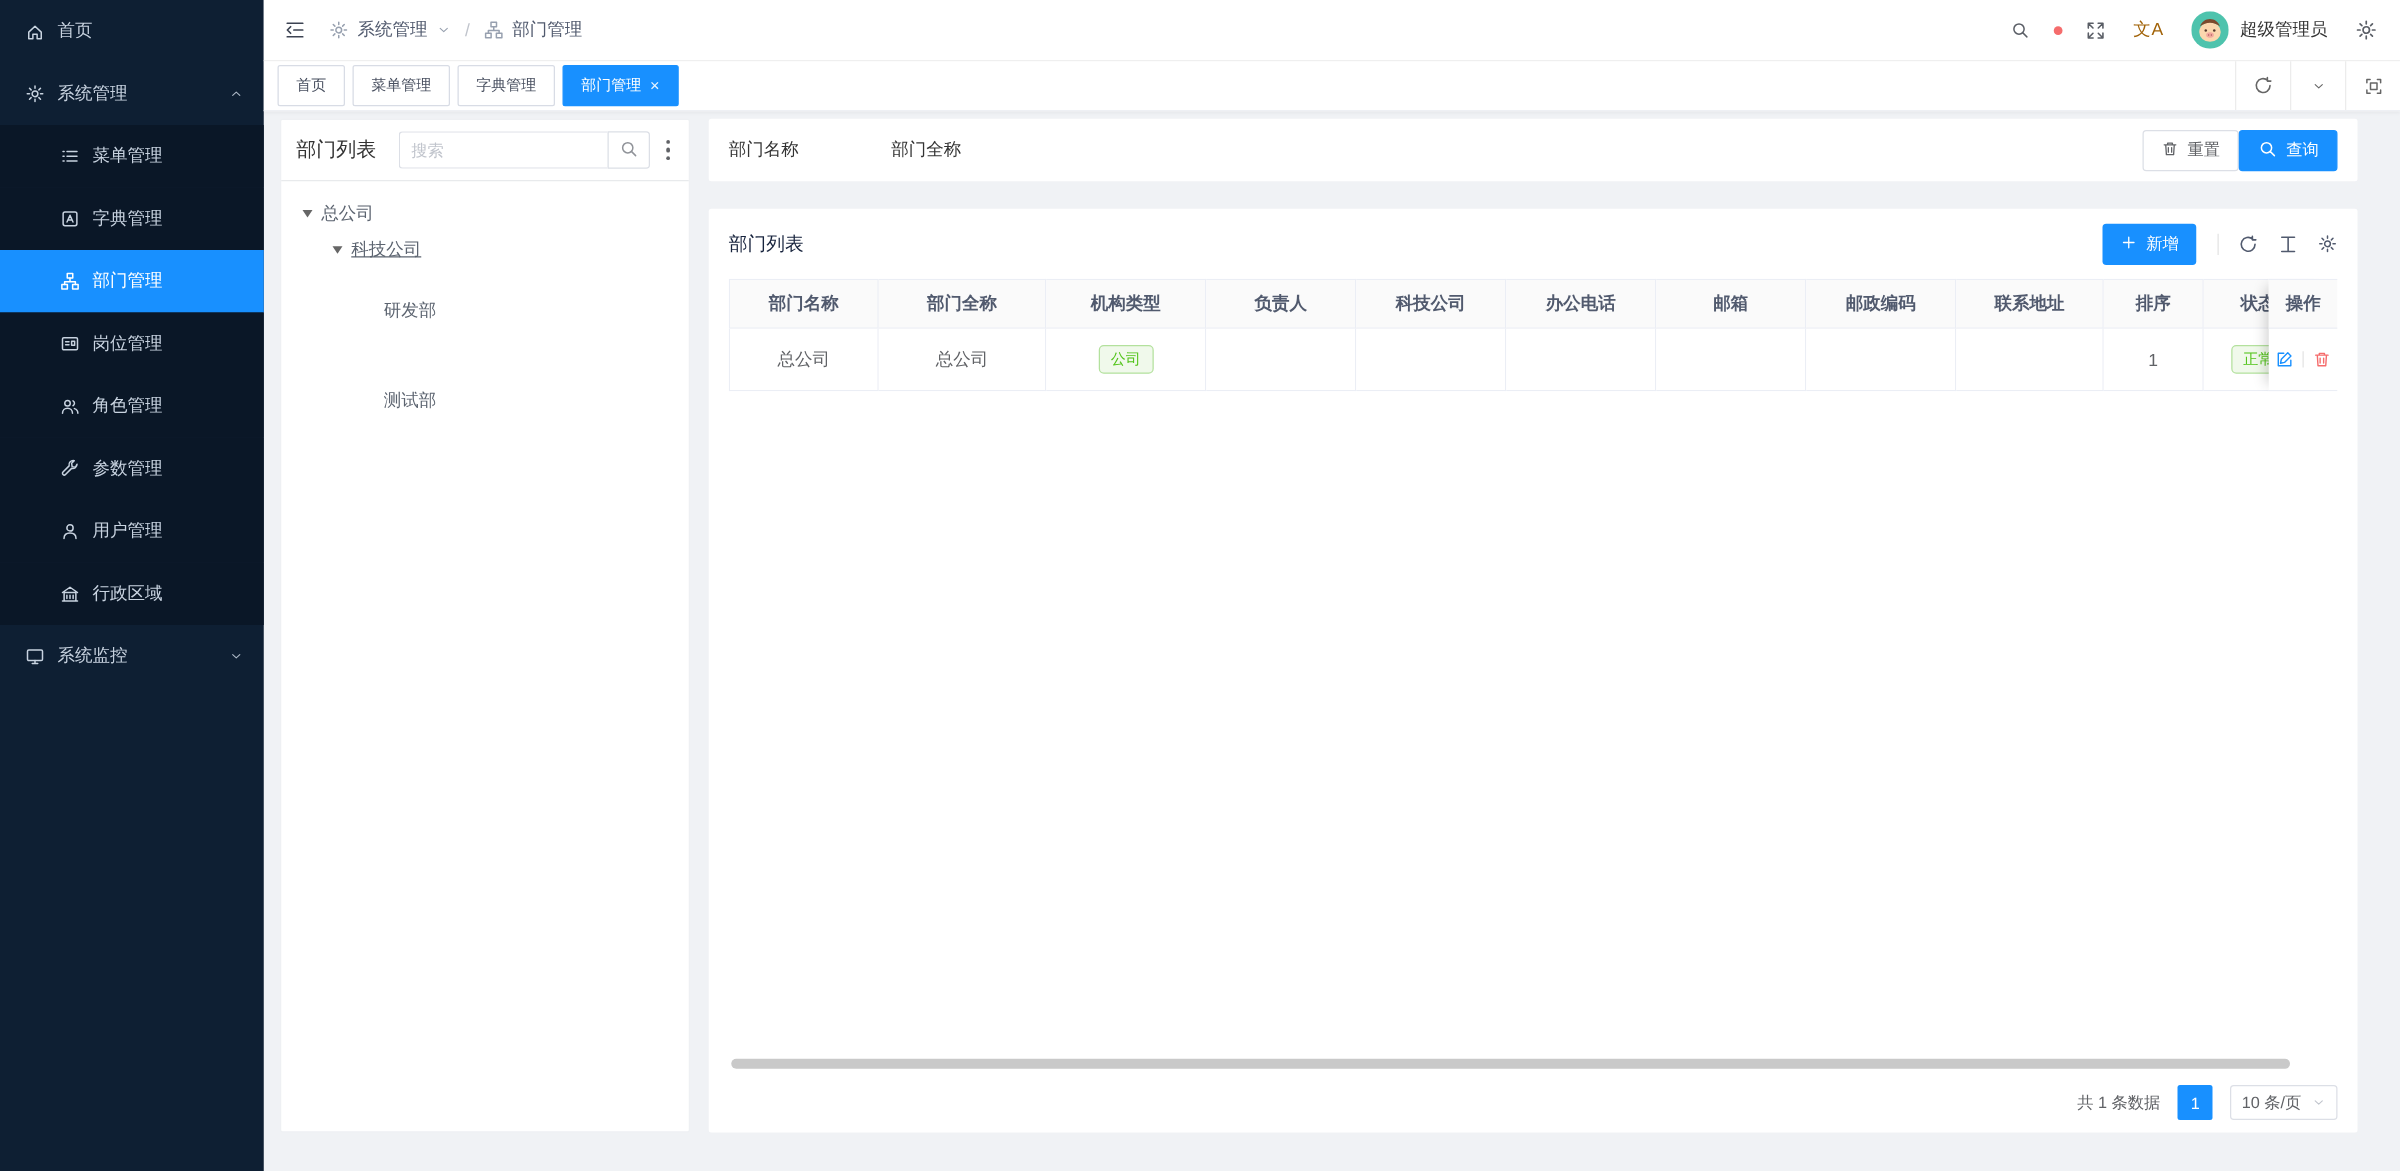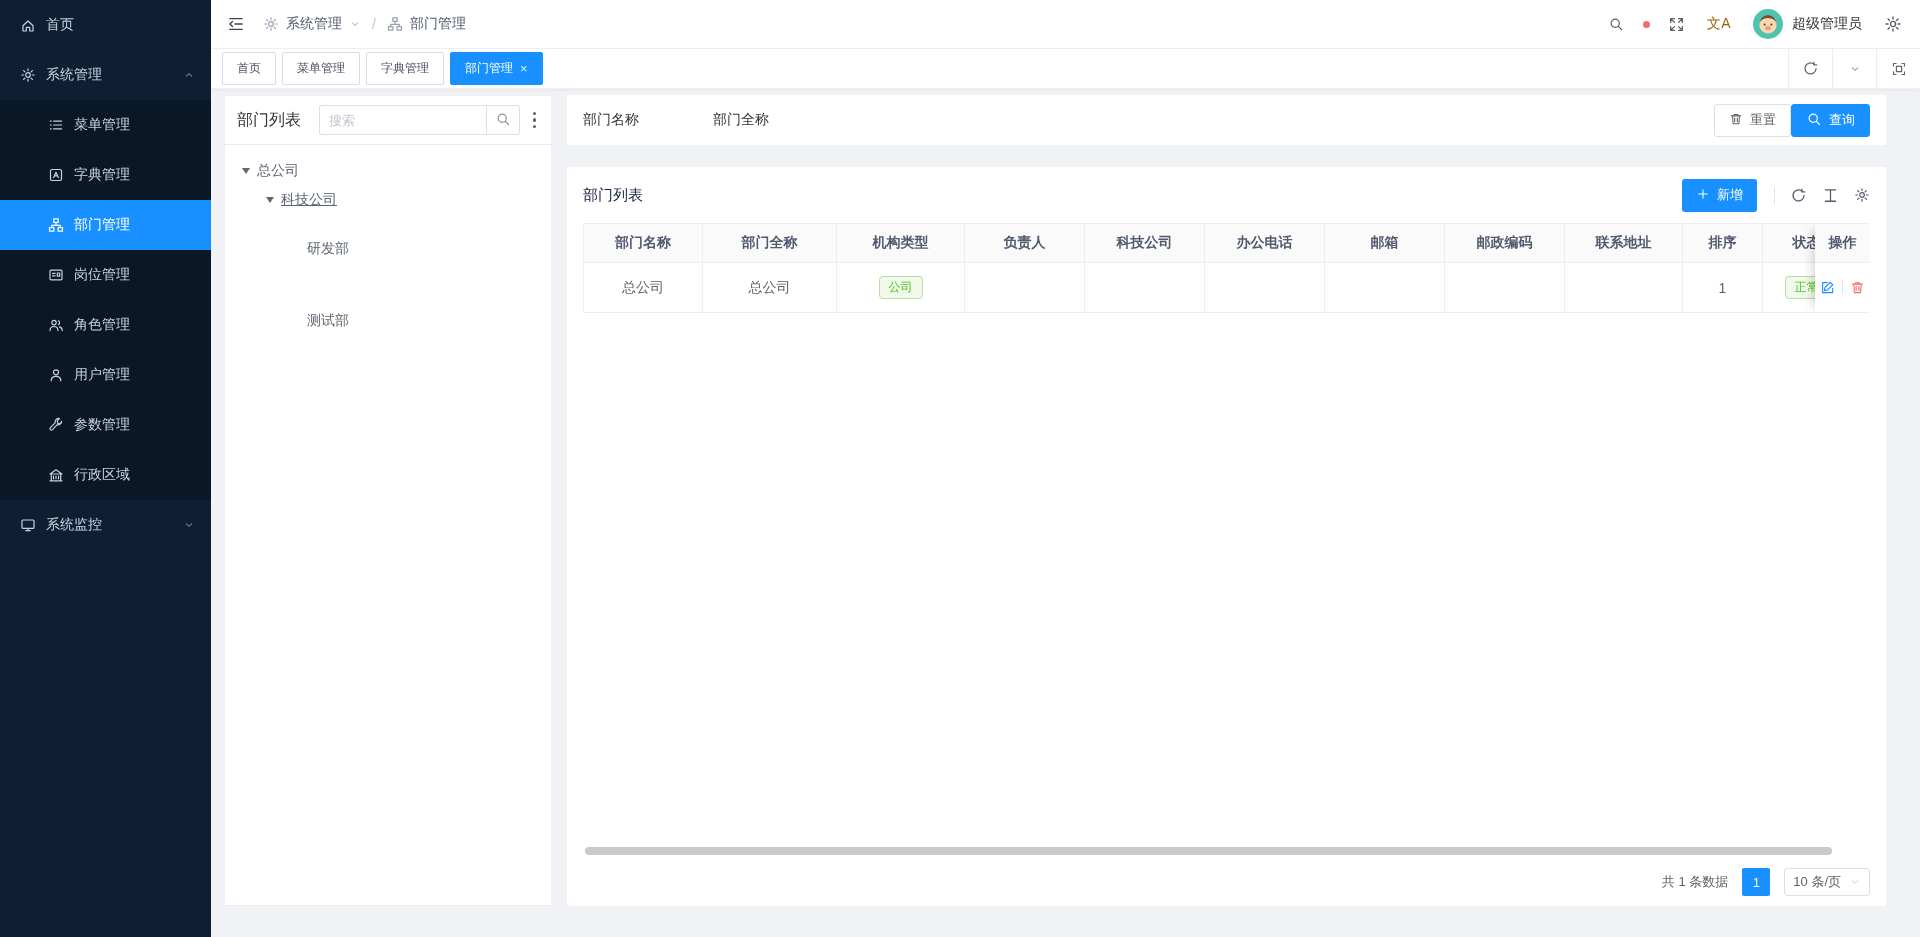--- a/index.html
+++ b/index.html
@@ -189,33 +189,33 @@
             <svg width="16" height="16" viewBox="0 0 16 16" fill="none" stroke="currentColor" stroke-width="1.2" stroke-linecap="round" stroke-linejoin="round">
               <circle cx="6" cy="5.6" r="2.2"></circle>
               <path d="M2 13.6c0-2.6 1.8-4.1 4-4.1s4 1.5 4 4.1M10.4 3.7a2.2 2.2 0 0 1 0 3.9M11.5 9.9c1.7.5 2.8 1.8 2.8 3.7"></path>
             </svg>
           </span>
           <span>角色管理</span>
         </div>
         <div class="menu-item lv1">
           <span class="icon">
             <svg width="16" height="16" viewBox="0 0 16 16" fill="none" stroke="currentColor" stroke-width="1.2" stroke-linecap="round" stroke-linejoin="round">
+              <path d="M13.6 4.4a3.4 3.4 0 0 1-4.3 3.3l-4.9 4.9a1.4 1.4 0 0 1-2-2l4.9-4.9a3.4 3.4 0 0 1 4.1-4.2L9.3 3.6l.4 2.7 2.7.4z"></path>
+            </svg>
+          </span>
+          <span>参数管理</span>
+        </div>
+        <div class="menu-item lv1">
+          <span class="icon">
+            <svg width="16" height="16" viewBox="0 0 16 16" fill="none" stroke="currentColor" stroke-width="1.2" stroke-linecap="round" stroke-linejoin="round">
               <circle cx="8" cy="5.3" r="2.5"></circle>
               <path d="M3.2 13.8c0-2.9 2.1-4.4 4.8-4.4s4.8 1.5 4.8 4.4"></path>
             </svg>
           </span>
           <span>用户管理</span>
-        </div>
-        <div class="menu-item lv1">
-          <span class="icon">
-            <svg width="16" height="16" viewBox="0 0 16 16" fill="none" stroke="currentColor" stroke-width="1.2" stroke-linecap="round" stroke-linejoin="round">
-              <path d="M13.6 4.4a3.4 3.4 0 0 1-4.3 3.3l-4.9 4.9a1.4 1.4 0 0 1-2-2l4.9-4.9a3.4 3.4 0 0 1 4.1-4.2L9.3 3.6l.4 2.7 2.7.4z"></path>
-            </svg>
-          </span>
-          <span>参数管理</span>
         </div>
         <div class="menu-item lv1">
           <span class="icon">
             <svg width="16" height="16" viewBox="0 0 16 16" fill="none" stroke="currentColor" stroke-width="1.2" stroke-linecap="round" stroke-linejoin="round">
               <path d="M2 13.8h12M3.3 13.8V7h9.4v6.8M2 7l6-4.2L14 7M5.5 9.2v2.6M8 9.2v2.6M10.5 9.2v2.6"></path>
             </svg>
           </span>
           <span>行政区域</span>
         </div>
         <div class="menu-item lv0">

